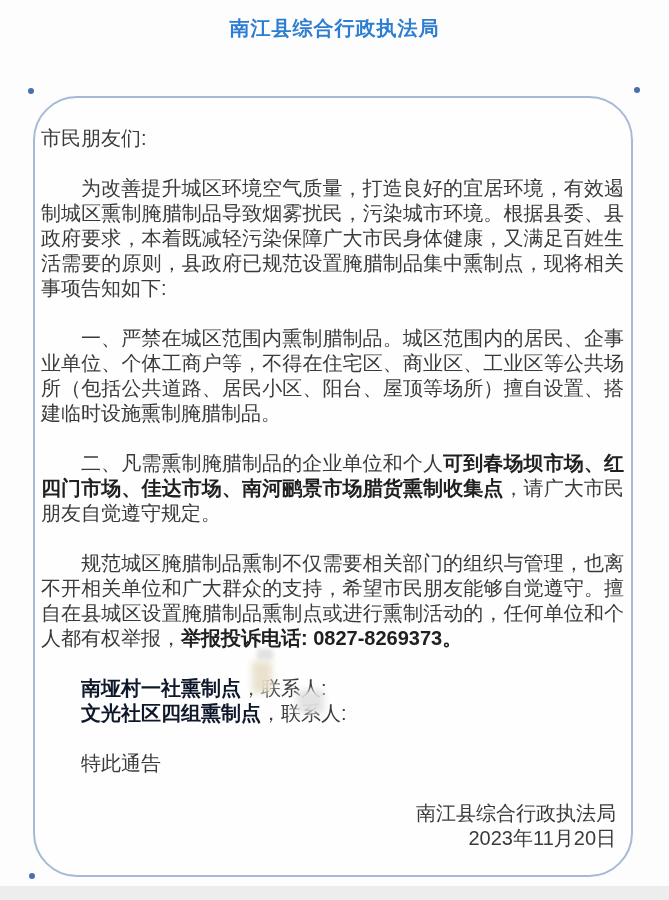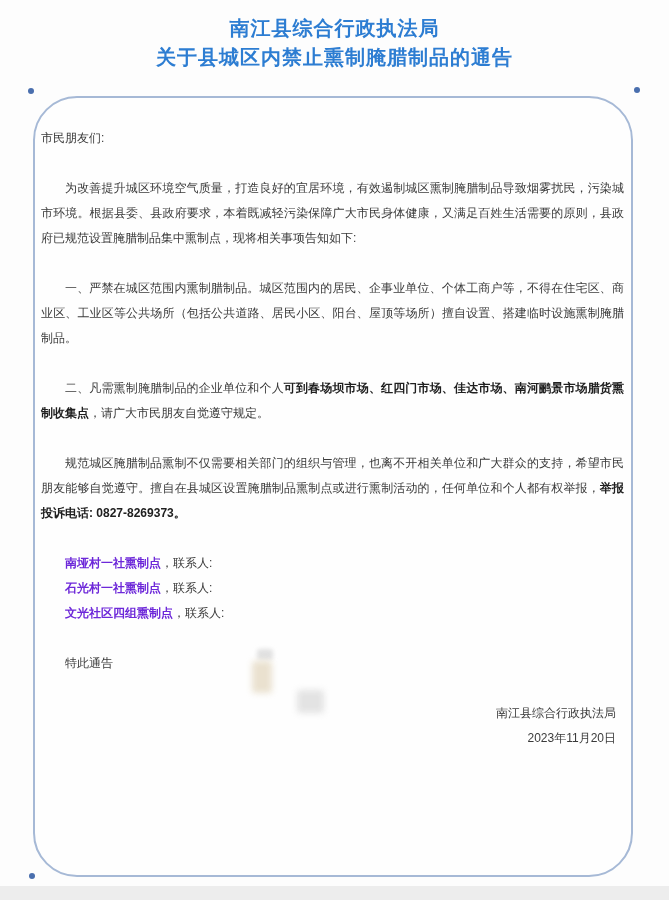--- a/index.html
+++ b/index.html
@@ -25,29 +25,29 @@
   .frame{
     position:absolute;left:33px;top:96px;
     width:600px;height:781px;
     box-sizing:border-box;
     border:2px solid #a6b9d6;
     border-radius:44px;
     background:#fefefe;
     padding:28px 7px 0 6px;
   }
   .frame .content{
-    font-size:12px;line-height:25px;color:#3a3a3a;
+    font-size:20px;line-height:25px;color:#3a3a3a;
     text-align:justify;
   }
   .content p{margin:0 0 25px 0;}
   .content .indent{text-indent:2em;}
   .content b{color:#202020;font-weight:bold;}
 
   .contact-line{white-space:nowrap;padding-left:2em;line-height:25px;}
-  .contact-line b{color:#6d28d9;}
+  .contact-line b{color:#0f172a;}
   .contacts{margin:0 0 25px 0;}
 
   .closing{padding-left:2em;}
 
   .signature{
     text-align:right;padding-right:8px;
   }
   .signature p{margin:0;line-height:25px;color:#3a3a3a;}
 
   
@@ -71,21 +71,20 @@
     background:#ededed;
   }
 </style>
 </head>
 <body>
 
 <div class="page">
 
   <div class="header">
     <p class="t">南江县综合行政执法局</p>
-    <p class="t">关于县城区内禁止熏制腌腊制品的通告</p>
   </div>
 
   <div class="dot tl"></div>
   <div class="dot tr"></div>
   <div class="dot bl"></div>
 
   <div class="frame">
     <div class="content">
 
       <p class="salutation">市民朋友们:</p>
@@ -94,21 +93,20 @@
 
       <p class="indent">一、严禁在城区范围内熏制腊制品。城区范围内的居民、企事业单位、个体工商户等，不得在住宅区、商业区、工业区等公共场所（包括公共道路、居民小区、阳台、屋顶等场所）擅自设置、搭建临时设施熏制腌腊制品。</p>
 
       <p class="indent"><span>二、凡需熏制腌腊制品的企业单位和个人</span><b>可到春场坝市场、红四门市场、佳达市场、南河鹂景市场腊货熏制收集点</b><span>，请广大市民朋友自觉遵守规定。</span></p>
 
 
       <p class="indent"><span>规范城区腌腊制品熏制不仅需要相关部门的组织与管理，也离不开相关单位和广大群众的支持，希望市民朋友能够自觉遵守。擅自在县城区设置腌腊制品熏制点或进行熏制活动的，任何单位和个人都有权举报，</span><b>举报投诉电话: 0827-8269373。</b></p>
 
       <div class="contacts">
         <div class="contact-line"><b>南垭村一社熏制点</b><span>，联系人:</span></div>
-        <div class="contact-line"><b>石光村一社熏制点</b><span>，联系人:</span></div>
         <div class="contact-line"><b>文光社区四组熏制点</b><span>，联系人:</span></div>
       </div>
 
       <p class="closing">特此通告</p>
 
       <div class="signature">
         <p>南江县综合行政执法局</p>
         <p>2023年11月20日</p>
       </div>
 

